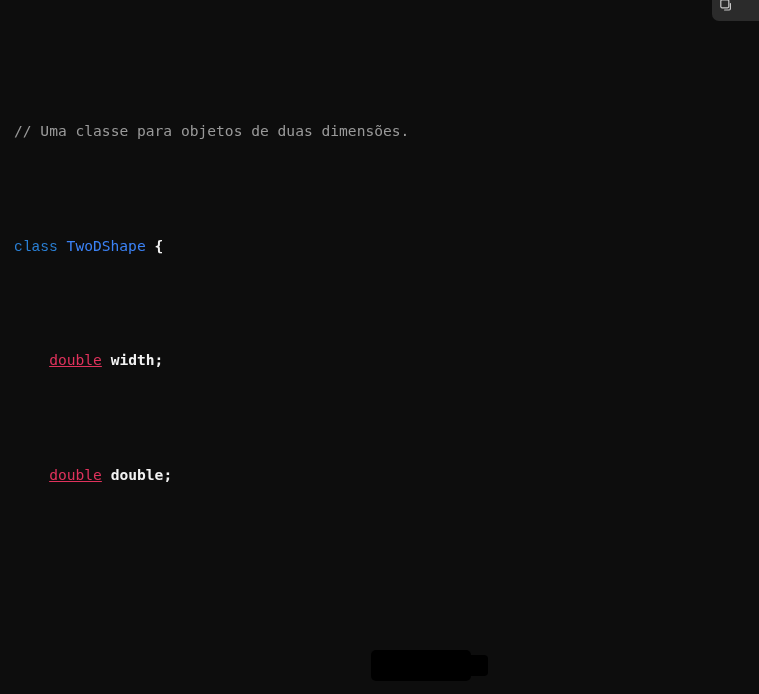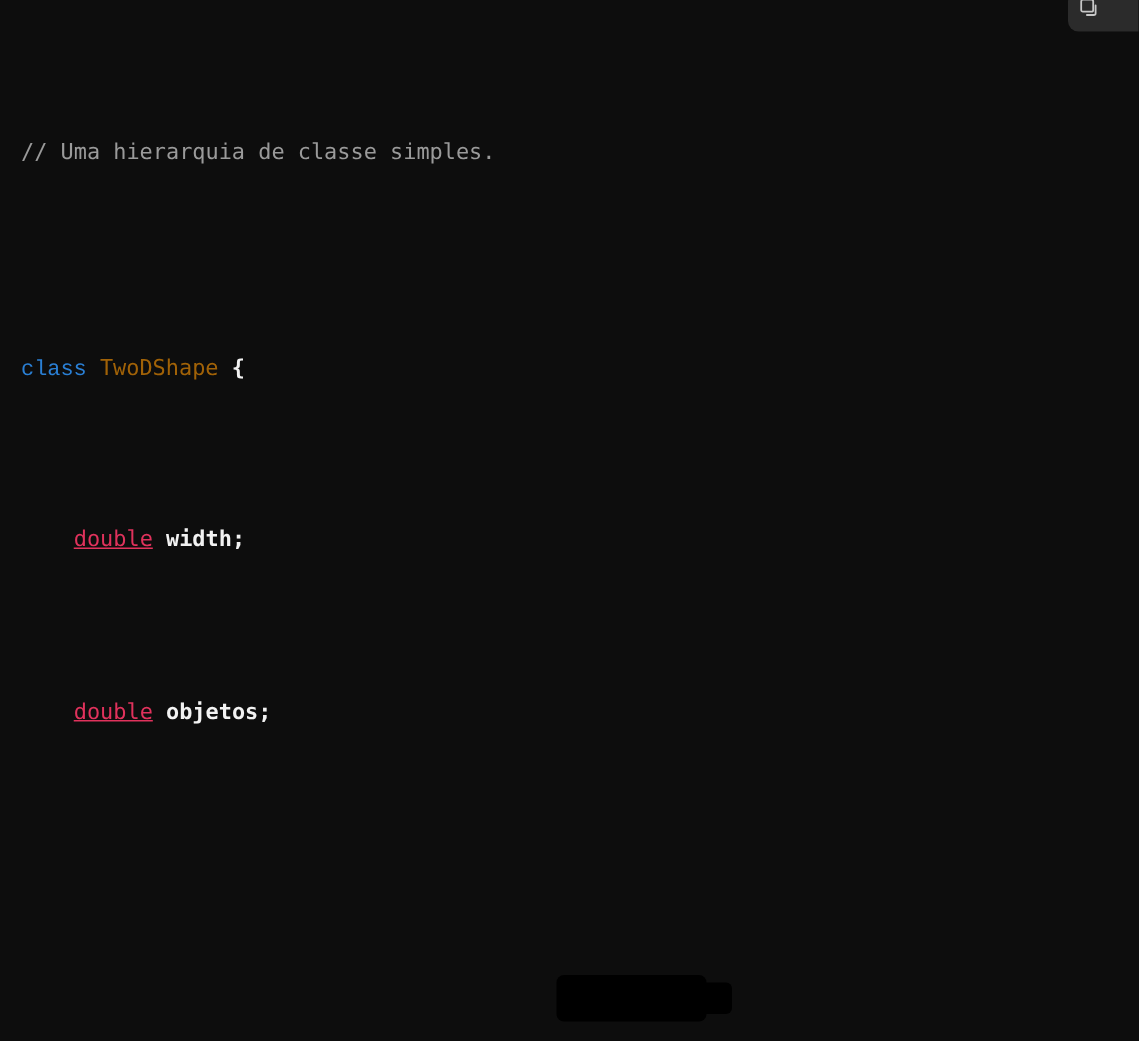--- a/index.html
+++ b/index.html
@@ -38,21 +38,21 @@
   }
 
   .ln {
     height: 28.7px;
     white-space: pre;
   }
 
   
   .t-cmt { color: #9a9a9a; }
   .t-kw  { color: #2a7fd4; font-family: Liberation Mono, monospace; }
-  .t-typ { color: #a16207; }
+  .t-typ { color: #3b82f6; }
   .t-mod { color: #e0325c; text-decoration: underline; }
   .t-pln { color: #f2f2f2; font-weight: bold; }
   .t-pun { color: #f2f2f2; font-weight: bold; }
 
   
   #copy-button {
     position: absolute;
     top: -6px;
     left: 712px;
     height: 27px;
@@ -94,28 +94,28 @@
     border-radius: 4px;
   }
 </style>
 </head>
 <body>
 
 <div id="code-block">
 
   <div id="code-lines">
 
-    <div class="ln"><span class="t-cmt">// Uma hierarquia de classe simples.</span></div>
 
+    <div class="ln"><span class="t-cmt">// Uma classe para objetos de duas dimensões.</span></div>
 
     <div class="ln"><span class="t-kw">class</span><span class="t-pun"> </span><span class="t-typ">TwoDShape</span><span class="t-pun"> {</span></div>
 
     <div class="ln"><span class="t-pun">    </span><span class="t-mod">double</span><span class="t-pln"> width;</span></div>
 
-    <div class="ln"><span class="t-pun">    </span><span class="t-mod">double</span><span class="t-pln"> objetos;</span></div>
+    <div class="ln"><span class="t-pun">    </span><span class="t-mod">double</span><span class="t-pln"> double;</span></div>
 
     <div class="ln">&nbsp;</div>
 
     
 
     
 
     
 
     

